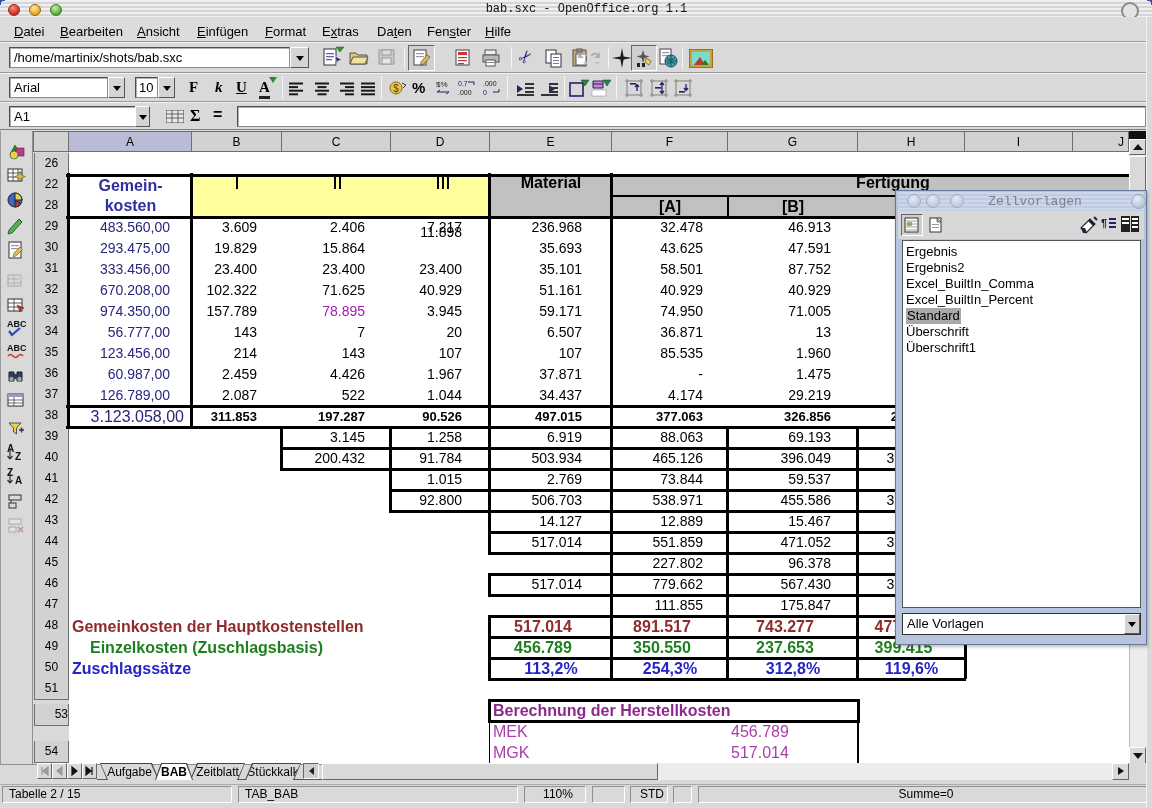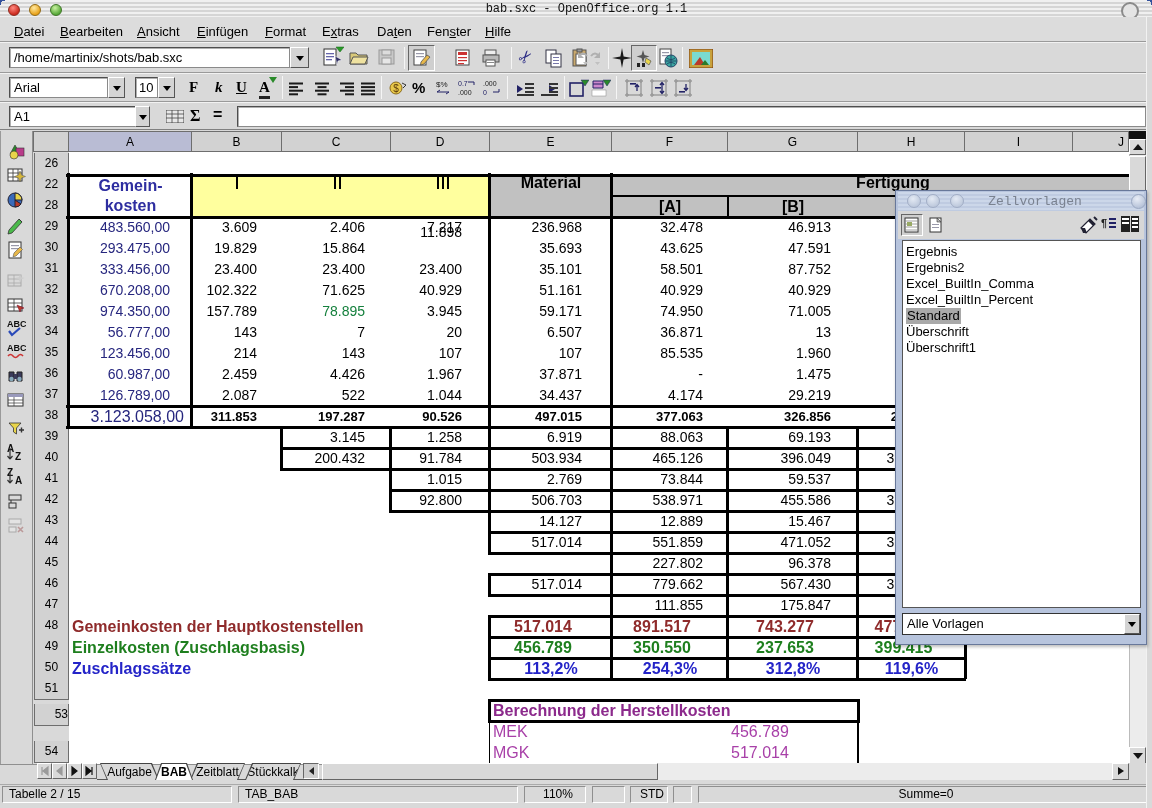--- a/index.html
+++ b/index.html
@@ -395,21 +395,21 @@
 <div class="cell" style="left:730px;top:259px;width:101px;color:#000;text-align:right;">87.752</div>
 <div class="cell" style="left:71px;top:280px;width:99px;color:#26267e;text-align:right;">670.208,00</div>
 <div class="cell" style="left:194px;top:280px;width:63px;color:#000;text-align:right;">102.322</div>
 <div class="cell" style="left:284px;top:280px;width:81px;color:#000;text-align:right;">71.625</div>
 <div class="cell" style="left:393px;top:280px;width:69px;color:#000;text-align:right;">40.929</div>
 <div class="cell" style="left:492px;top:280px;width:90px;color:#000;text-align:right;">51.161</div>
 <div class="cell" style="left:614px;top:280px;width:89px;color:#000;text-align:right;">40.929</div>
 <div class="cell" style="left:730px;top:280px;width:101px;color:#000;text-align:right;">40.929</div>
 <div class="cell" style="left:71px;top:301px;width:99px;color:#26267e;text-align:right;">974.350,00</div>
 <div class="cell" style="left:194px;top:301px;width:63px;color:#000;text-align:right;">157.789</div>
-<div class="cell" style="left:284px;top:301px;width:81px;color:#15803d;text-align:right;">78.895</div>
+<div class="cell" style="left:284px;top:301px;width:81px;color:#a21caf;text-align:right;">78.895</div>
 <div class="cell" style="left:393px;top:301px;width:69px;color:#000;text-align:right;">3.945</div>
 <div class="cell" style="left:492px;top:301px;width:90px;color:#000;text-align:right;">59.171</div>
 <div class="cell" style="left:614px;top:301px;width:89px;color:#000;text-align:right;">74.950</div>
 <div class="cell" style="left:730px;top:301px;width:101px;color:#000;text-align:right;">71.005</div>
 <div class="cell" style="left:71px;top:322px;width:99px;color:#26267e;text-align:right;">56.777,00</div>
 <div class="cell" style="left:194px;top:322px;width:63px;color:#000;text-align:right;">143</div>
 <div class="cell" style="left:284px;top:322px;width:81px;color:#000;text-align:right;">7</div>
 <div class="cell" style="left:393px;top:322px;width:69px;color:#000;text-align:right;">20</div>
 <div class="cell" style="left:492px;top:322px;width:90px;color:#000;text-align:right;">6.507</div>
 <div class="cell" style="left:614px;top:322px;width:89px;color:#000;text-align:right;">36.871</div>
@@ -582,21 +582,21 @@
 <div class="blk" style="left:488px;top:658px;width:3px;height:21px;"></div>
 <div class="blk" style="left:610px;top:658px;width:3px;height:21px;"></div>
 <div class="blk" style="left:726px;top:658px;width:3px;height:21px;"></div>
 <div class="blk" style="left:856px;top:658px;width:3px;height:21px;"></div>
 <div class="blk" style="left:964px;top:658px;width:3px;height:21px;"></div>
 <div class="cell" style="left:490px;top:658px;width:122px;color:#2424c8;font-weight:bold;font-size:16px;">113,2%</div>
 <div class="cell" style="left:612px;top:658px;width:116px;color:#2424c8;font-weight:bold;font-size:16px;">254,3%</div>
 <div class="cell" style="left:728px;top:658px;width:130px;color:#2424c8;font-weight:bold;font-size:16px;">312,8%</div>
 <div class="cell" style="left:858px;top:658px;width:107px;color:#2424c8;font-weight:bold;font-size:16px;">119,6%</div>
 <div class="cell" style="left:69px;top:616px;width:123px;color:#8f2b2b;font-weight:bold;font-size:16px;text-align:left;padding-left:3px;">Gemeinkosten der Hauptkostenstellen</div>
-<div class="cell" style="left:69px;top:637px;width:123px;color:#1e7f1e;font-weight:bold;font-size:16px;text-align:left;padding-left:3px;">Einzelkosten (Zuschlagsbasis)</div>
+<div class="cell" style="left:69px;top:637px;width:123px;color:#1e7f1e;font-weight:bold;font-size:16px;text-align:left;padding-left:21px;">Einzelkosten (Zuschlagsbasis)</div>
 <div class="cell" style="left:69px;top:658px;width:123px;color:#2424c8;font-weight:bold;font-size:16px;text-align:left;padding-left:3px;">Zuschlagssätze</div>
 <div class="cell" style="left:195px;top:616px;width:400px;"></div>
 <div class="blk" style="left:488px;top:699px;width:372px;height:3px;"></div>
 <div class="blk" style="left:488px;top:720px;width:372px;height:3px;"></div>
 <div class="blk" style="left:488px;top:699px;width:3px;height:22px;"></div>
 <div class="blk" style="left:857px;top:699px;width:3px;height:22px;"></div>
 <div class="cell" style="left:493px;top:700px;width:360px;text-align:left;font-weight:bold;font-size:16px;color:#8c2a8c;">Berechnung der Herstellkosten</div>
 <div class="cell" style="left:493px;top:721px;text-align:left;font-size:16px;color:#a840a8;">MEK</div>
 <div class="cell" style="left:731px;top:721px;text-align:left;font-size:16px;color:#a840a8;">456.789</div>
 <div class="cell" style="left:493px;top:742px;text-align:left;font-size:16px;color:#a840a8;">MGK</div>

